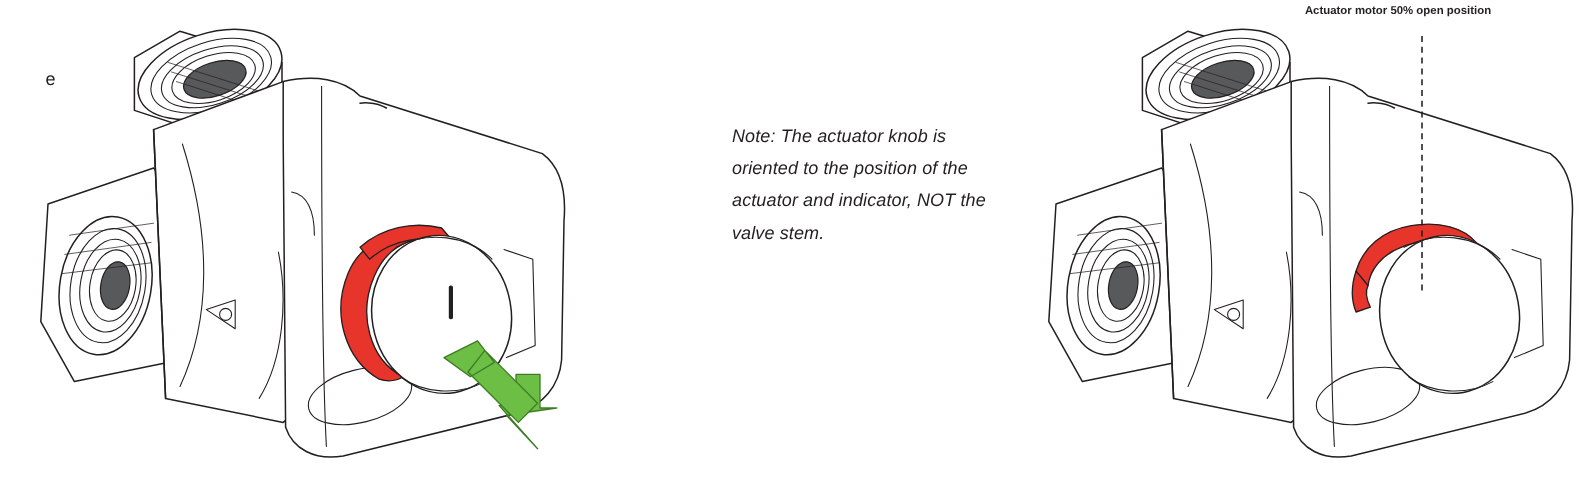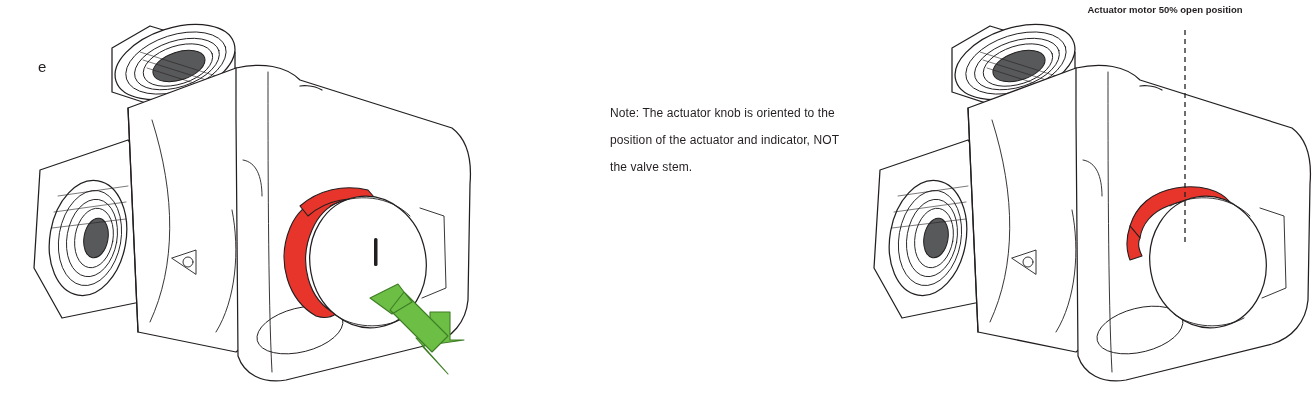--- a/index.html
+++ b/index.html
@@ -35,21 +35,22 @@
     color: #231f20;
     font-family: "Liberation Sans", sans-serif;
   }
 
   .note-text {
     position: absolute;
     left: 50px;
     top: 100px;
     width: 230px;
     font-family: "Liberation Sans", sans-serif;
-    font-size: 12px;
+    font-style: italic;
+    font-size: 15px;
     line-height: 27px;
     color: #231f20;
     letter-spacing: 0.1px;
   }
 
   .callout-label {
     position: absolute;
     left: 255px;
     top: 4px;
     width: 160px;

